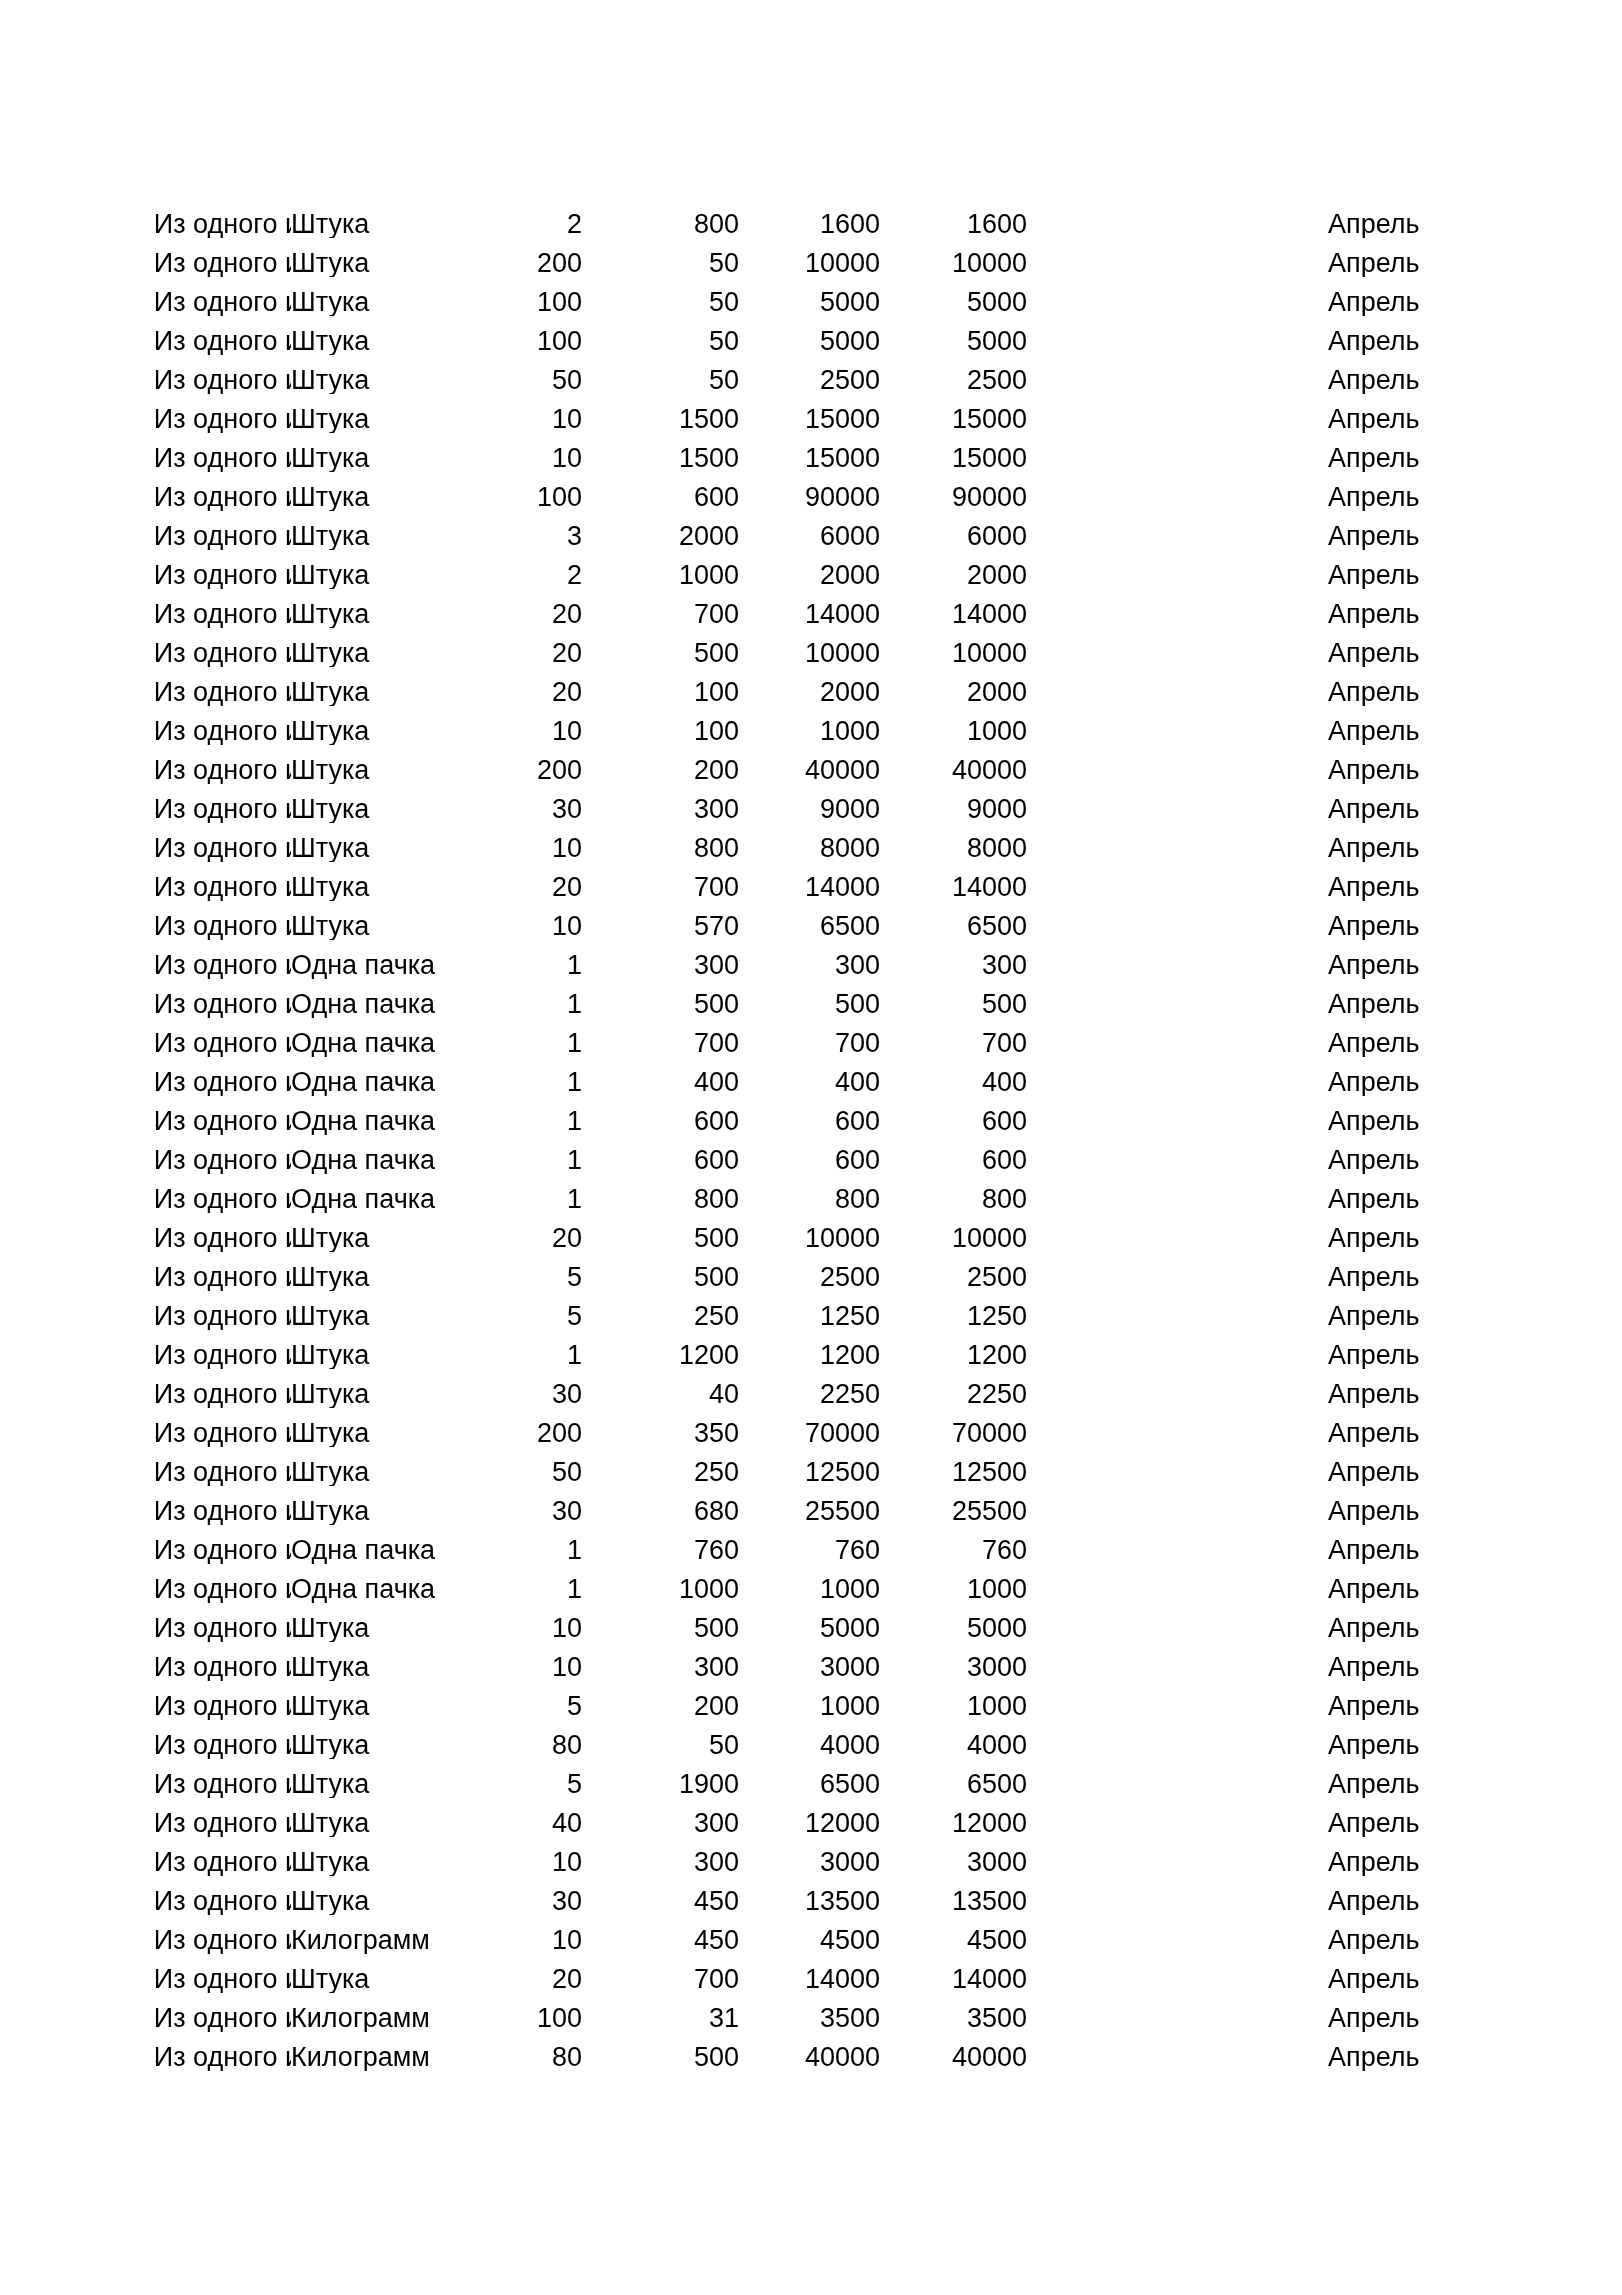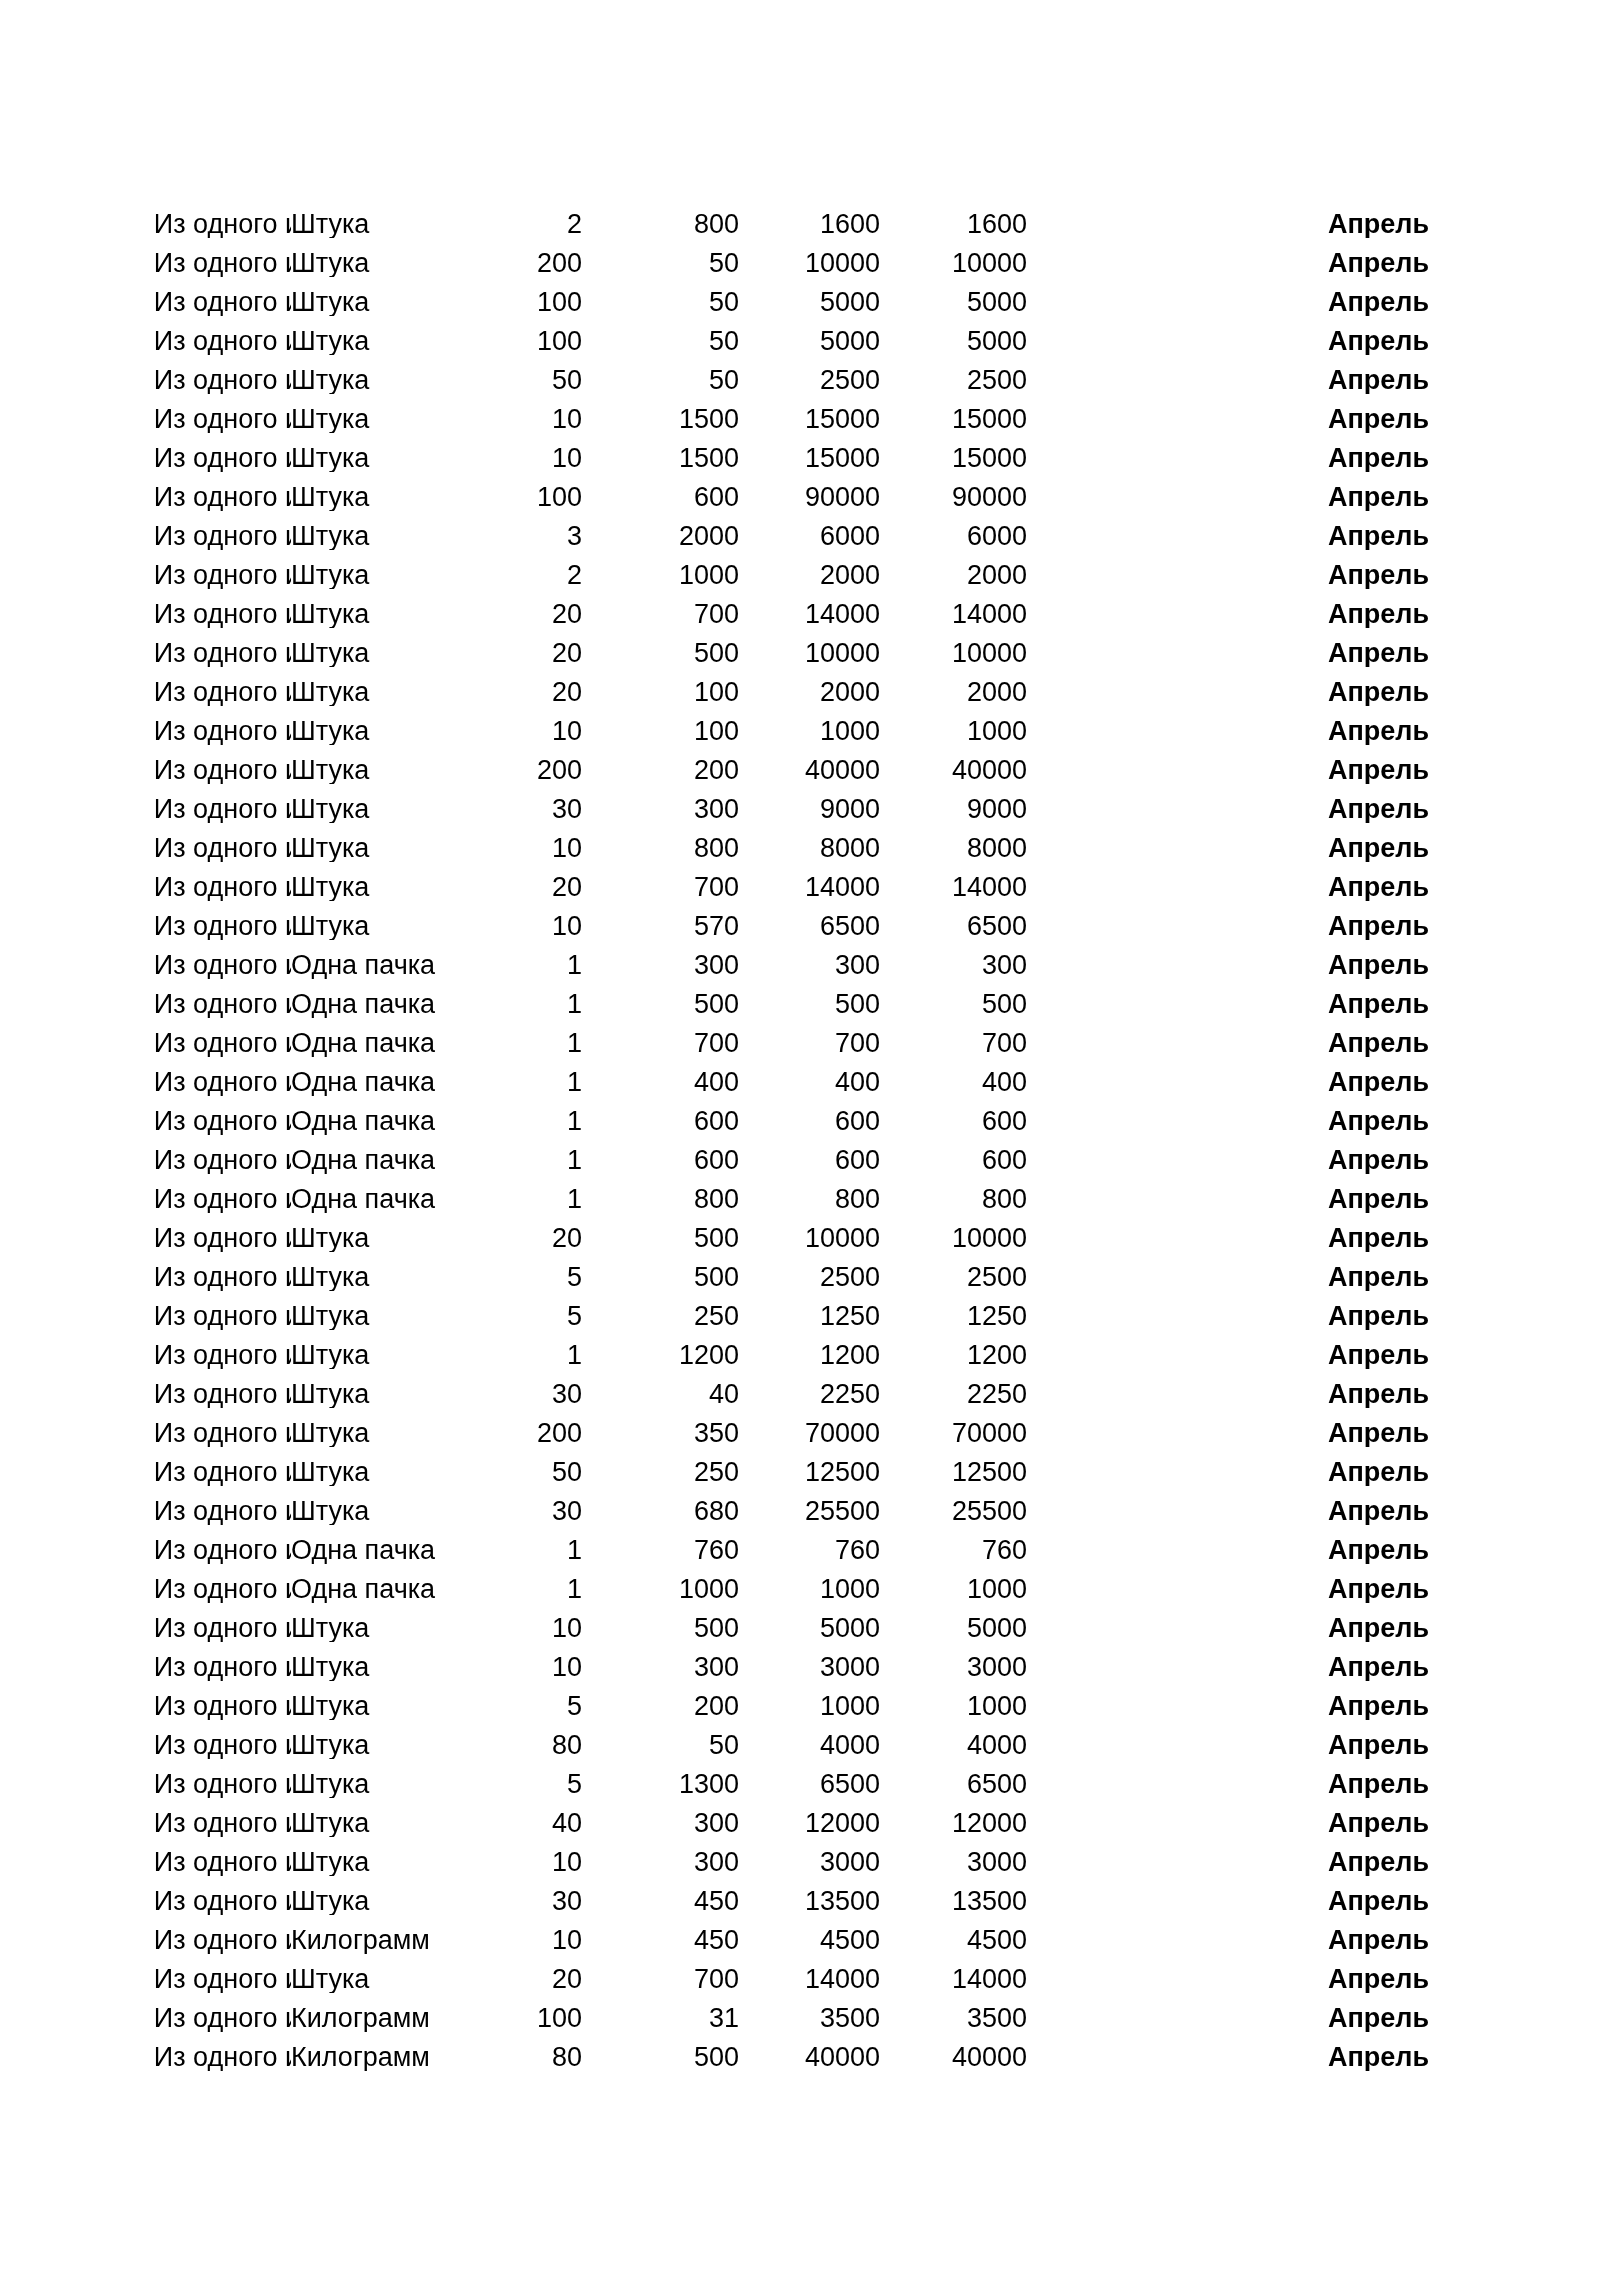--- a/index.html
+++ b/index.html
@@ -30,21 +30,21 @@
     white-space: nowrap;
     box-sizing: border-box;
   }
   .c-desc  { width: 147px; padding-left: 9.8px; }   
   .c-unit  { width: 147px; padding-left: 0; }   
   .c-qty   { width: 144px; text-align: right; }
   .c-price { width: 157px; text-align: right; }
   .c-t1    { width: 141px; text-align: right; }
   .c-t2    { width: 147px; text-align: right; }
   .c-gap   { width: 301px; }
-  .c-month { width: 262px; font-weight: bold; }
+  .c-month { width: 262px; }
 </style>
 </head>
 <body style="background: rgb(255, 255, 255);">
 
 <div class="sheet" style="color: rgb(0, 0, 0);">
     <div class="row">
     <div class="cell c-desc">Из одного и</div>
     <div class="cell c-unit">Штука</div>
     <div class="cell c-qty">2</div>
     <div class="cell c-price">800</div>
@@ -440,21 +440,21 @@
     <div class="cell c-price">50</div>
     <div class="cell c-t1">4000</div>
     <div class="cell c-t2">4000</div>
     <div class="cell c-gap"></div>
     <div class="cell c-month">Апрель</div>
   </div>
     <div class="row">
     <div class="cell c-desc">Из одного и</div>
     <div class="cell c-unit">Штука</div>
     <div class="cell c-qty">5</div>
-    <div class="cell c-price">1300</div>
+    <div class="cell c-price">1900</div>
     <div class="cell c-t1">6500</div>
     <div class="cell c-t2">6500</div>
     <div class="cell c-gap"></div>
     <div class="cell c-month">Апрель</div>
   </div>
     <div class="row">
     <div class="cell c-desc">Из одного и</div>
     <div class="cell c-unit">Штука</div>
     <div class="cell c-qty">40</div>
     <div class="cell c-price">300</div>

